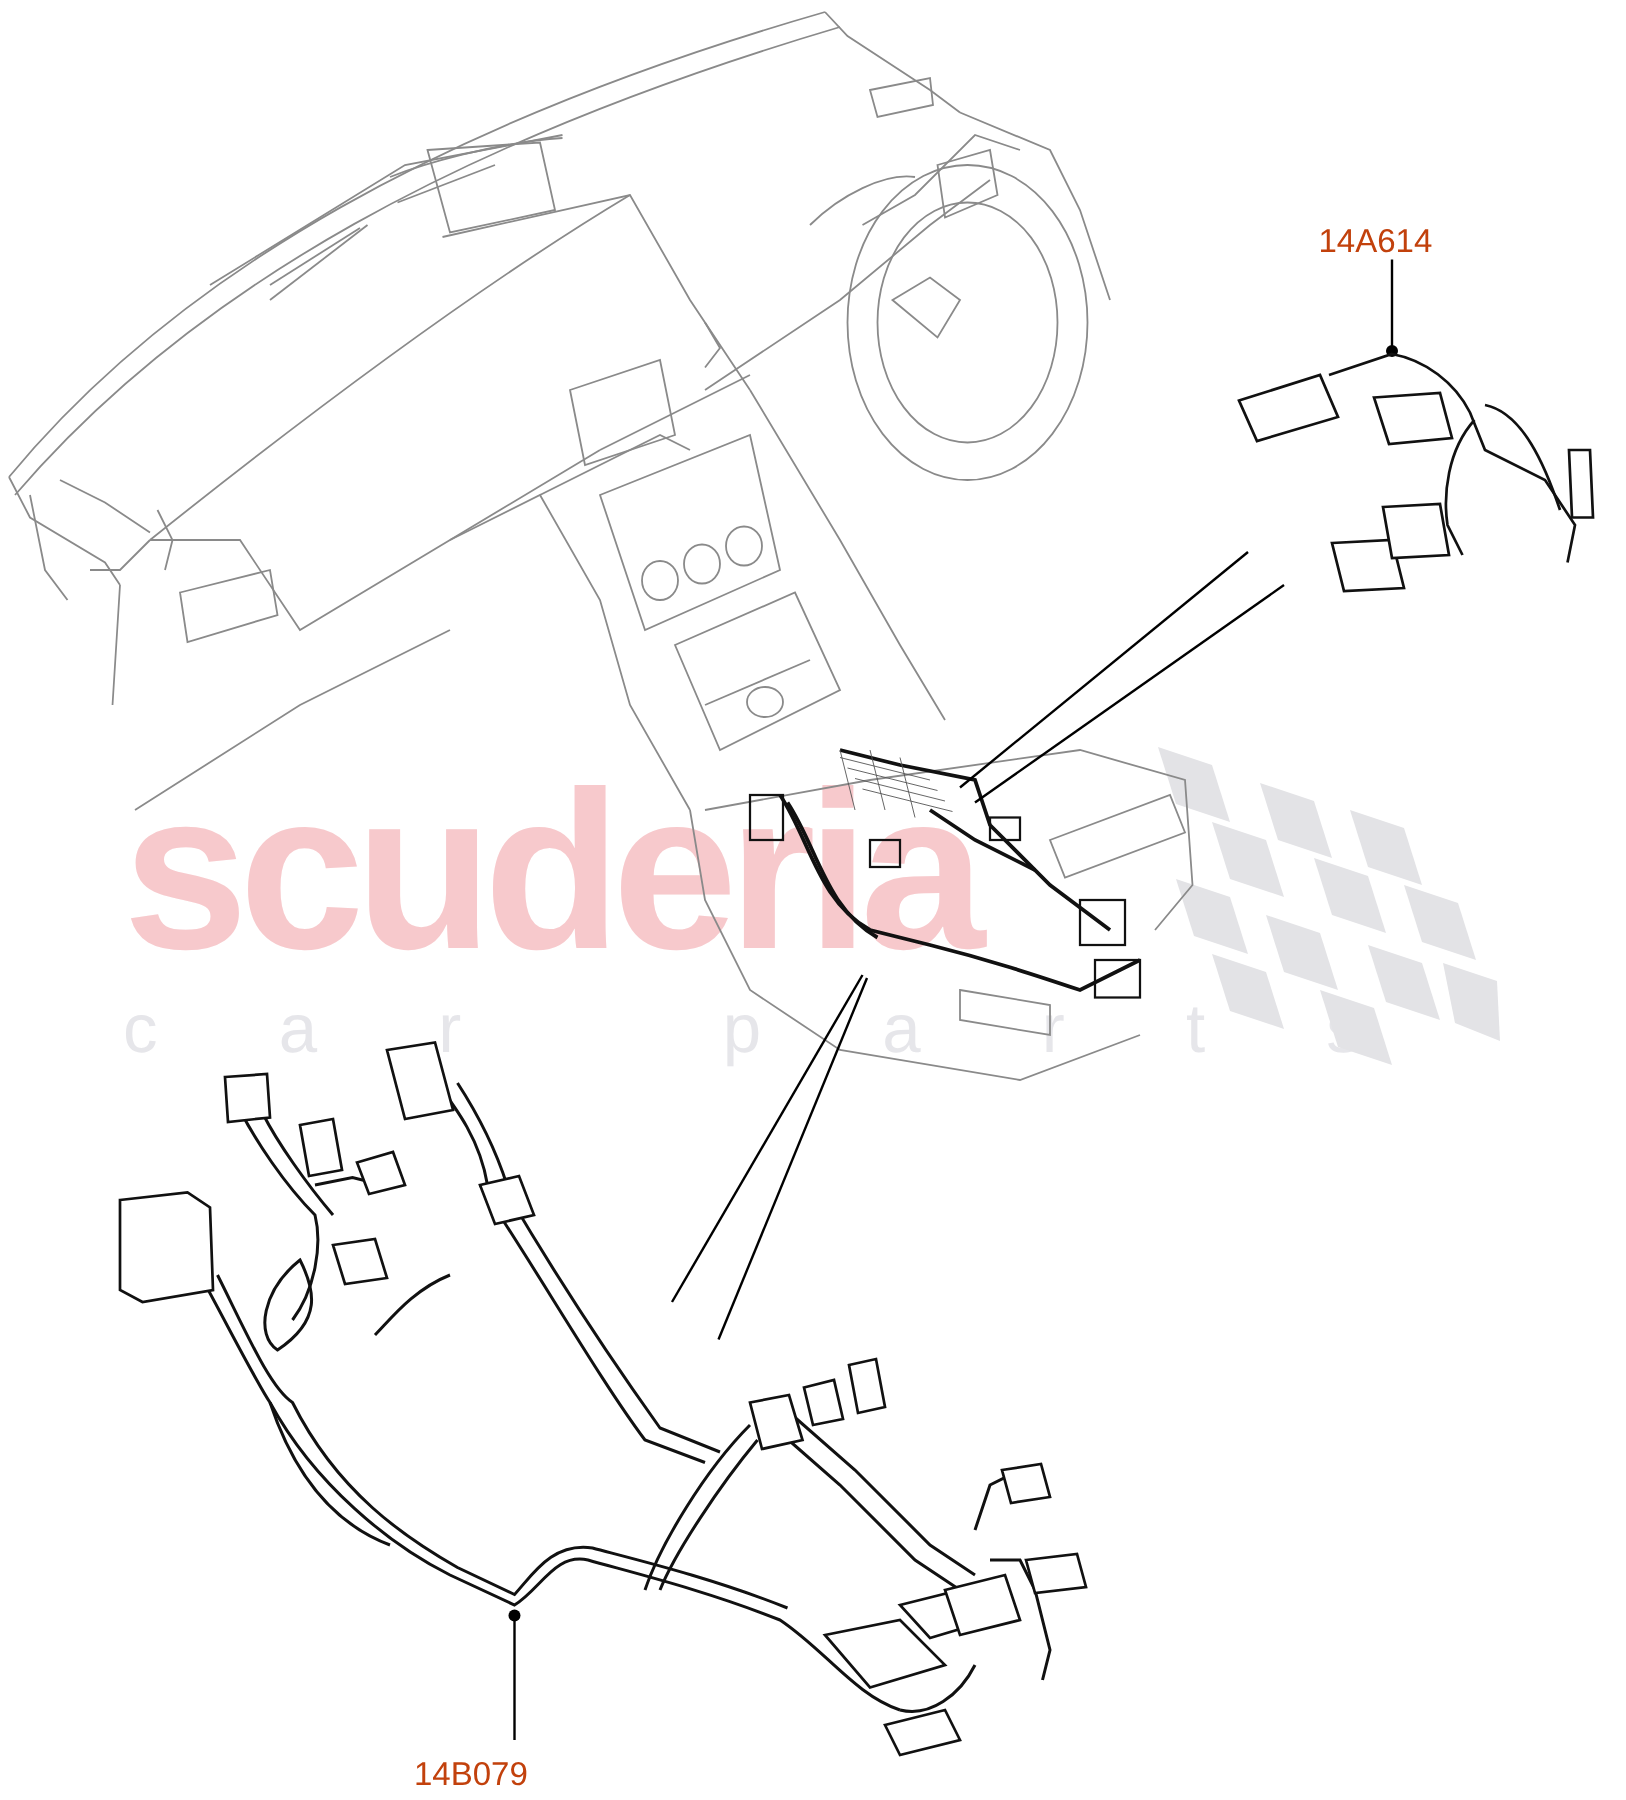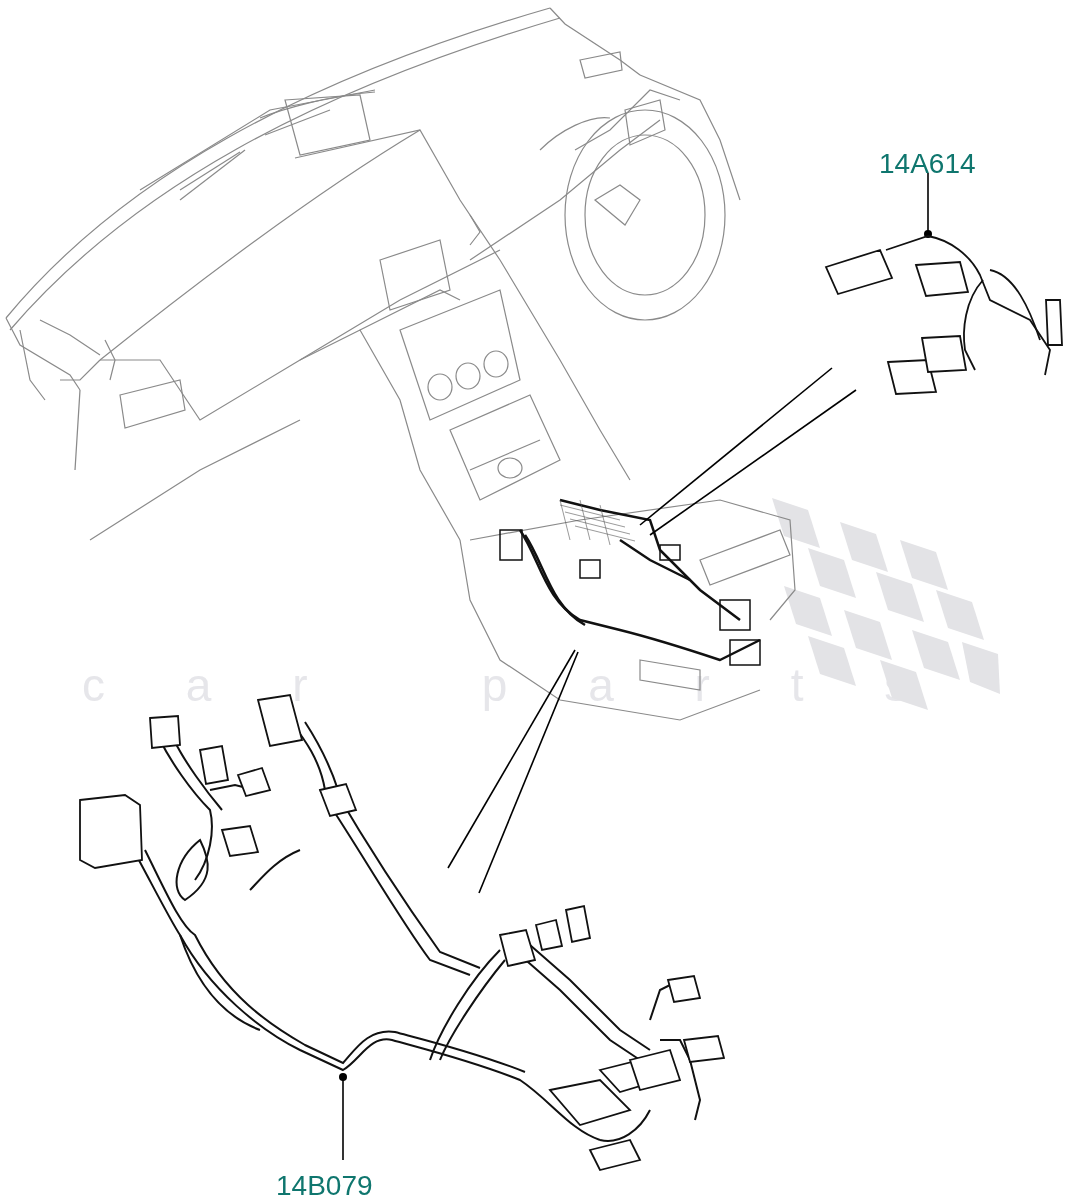--- a/index.html
+++ b/index.html
@@ -1,26 +1,27 @@
 <!DOCTYPE html>
 <html><head>
 <meta charset="utf-8">
 <style>
   html, body { margin: 0; padding: 0; background: #ffffff; }
   body { width: 1084px; height: 1200px; position: relative; overflow: hidden; font-family: "Liberation Sans", sans-serif; }
   .canvas { position: absolute; left: 0; top: 0; width: 1084px; height: 1200px; }
   .wm-text { position: absolute; font-family: "Liberation Sans", sans-serif; font-weight: 700; color: #f7c9cc; letter-spacing: -6px; line-height: 1; }
   .wm-sub { position: absolute; font-family: "Liberation Sans", sans-serif; color: #e6e6ea; line-height: 1; }
-  .callout { position: absolute; color: #0f766e; font-size: 28px; font-family: "Liberation Sans", sans-serif; line-height: 1; }
+  .callout { position: absolute; color: #c2410c; font-size: 22px; font-family: "Liberation Sans", sans-serif; line-height: 1; }
 </style>
 </head>
 <body>
 
 <div class="canvas">
 
+  <div class="wm-text" style="left:82px; top:505px; font-size:150px;">scuderia</div>
   <div class="wm-sub" style="left:82px; top:662px; font-size:46px; letter-spacing:34px; white-space:pre;">c a r   p a r t s</div>
 
   <svg width="1084" height="1200" viewBox="0 0 1084 1200" style="position:absolute;left:0;top:0;">
 
     <g fill="#e3e3e6">
       <polygon points="772,498 808,510 820,548 784,536"></polygon>
       <polygon points="840,522 876,534 888,572 852,560"></polygon>
       <polygon points="900,540 936,552 948,590 912,578"></polygon>
       <polygon points="808,548 844,560 856,598 820,586"></polygon>
       <polygon points="876,572 912,584 924,622 888,610"></polygon>

